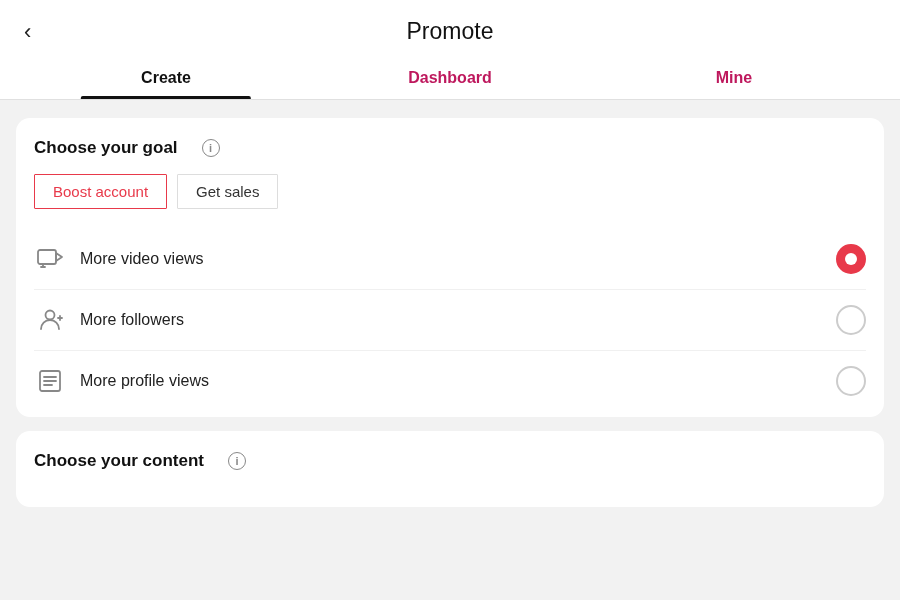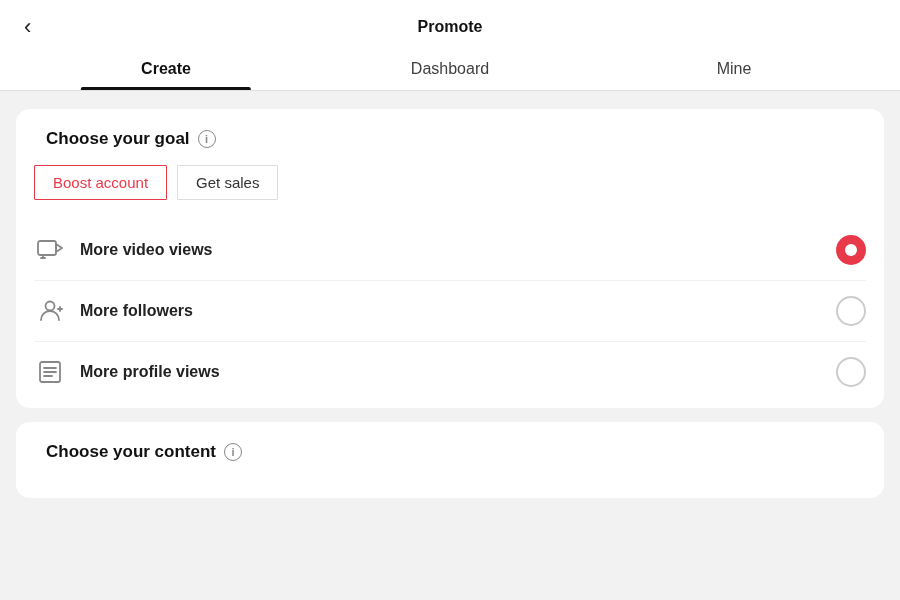--- a/index.html
+++ b/index.html
@@ -38,41 +38,41 @@
       position: absolute;
       left: 0;
       font-size: 22px;
       color: #222;
       cursor: pointer;
       font-weight: 300;
       line-height: 1;
     }
 
     .header-title {
-      font-size: 16px;
-      font-weight: 700;
+      font-size: 23px;
+      font-weight: 400;
       color: #111;
       text-align: center;
     }
 
     
     .tabs {
       display: flex;
       gap: 0;
       justify-content: space-around;
       align-items: flex-end;
     }
 
     .tab {
       flex: 1;
       text-align: center;
       padding: 10px 0 12px 0;
       font-size: 16px;
-      font-weight: 400;
-      color: #404040;
+      font-weight: 700;
+      color: #be185d;
       cursor: pointer;
       position: relative;
     }
 
     .tab.active {
       color: #111;
       font-weight: 700;
     }
 
     .tab.active::after {
@@ -103,23 +103,22 @@
       border-radius: 14px;
       padding: 20px 18px;
     }
 
     .card-title {
       font-size: 17px;
       font-weight: 700;
       color: #111;
       display: flex;
       align-items: center;
-      gap: 8px;
+      gap: 24px;
       margin-bottom: 16px;
-      margin-left: 12px;
     }
 
     .info-icon {
       width: 18px;
       height: 18px;
       border-radius: 50%;
       border: 1.5px solid #888;
       display: inline-flex;
       align-items: center;
       justify-content: center;
@@ -177,21 +176,21 @@
       display: flex;
       align-items: center;
       justify-content: center;
       flex-shrink: 0;
     }
 
     .option-label {
       flex: 1;
       font-size: 16px;
       color: #222;
-      font-weight: 700;
+      font-weight: 400;
     }
 
     .radio {
       width: 30px;
       height: 30px;
       border-radius: 50%;
       border: 2px solid #ccc;
       display: flex;
       align-items: center;
       justify-content: center;

